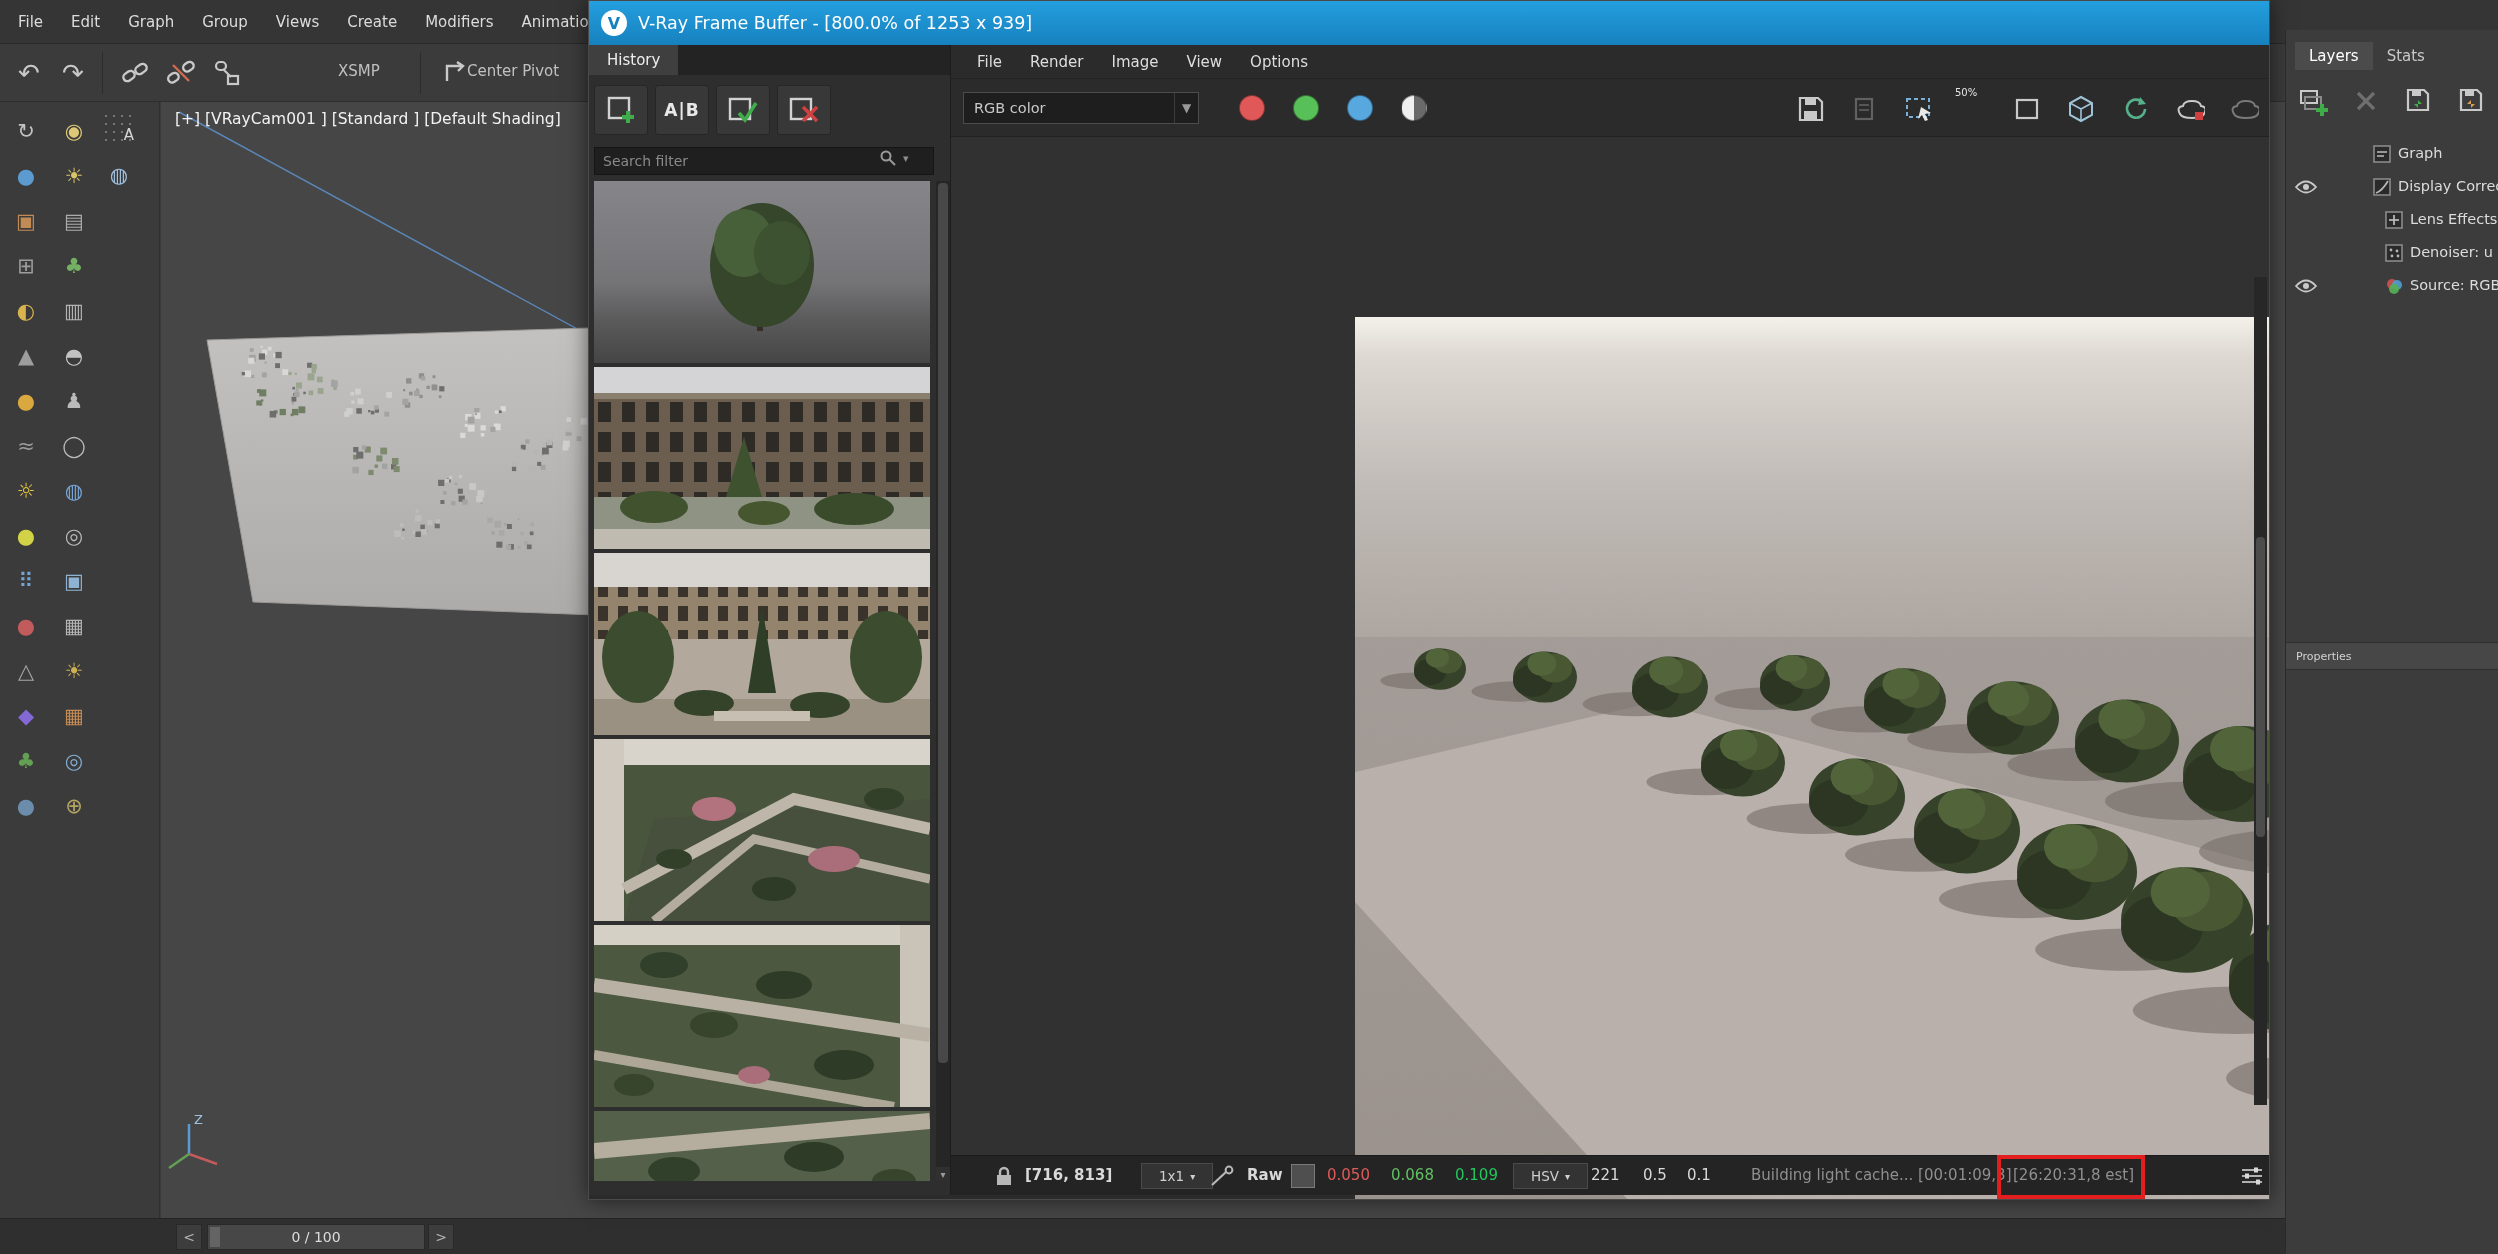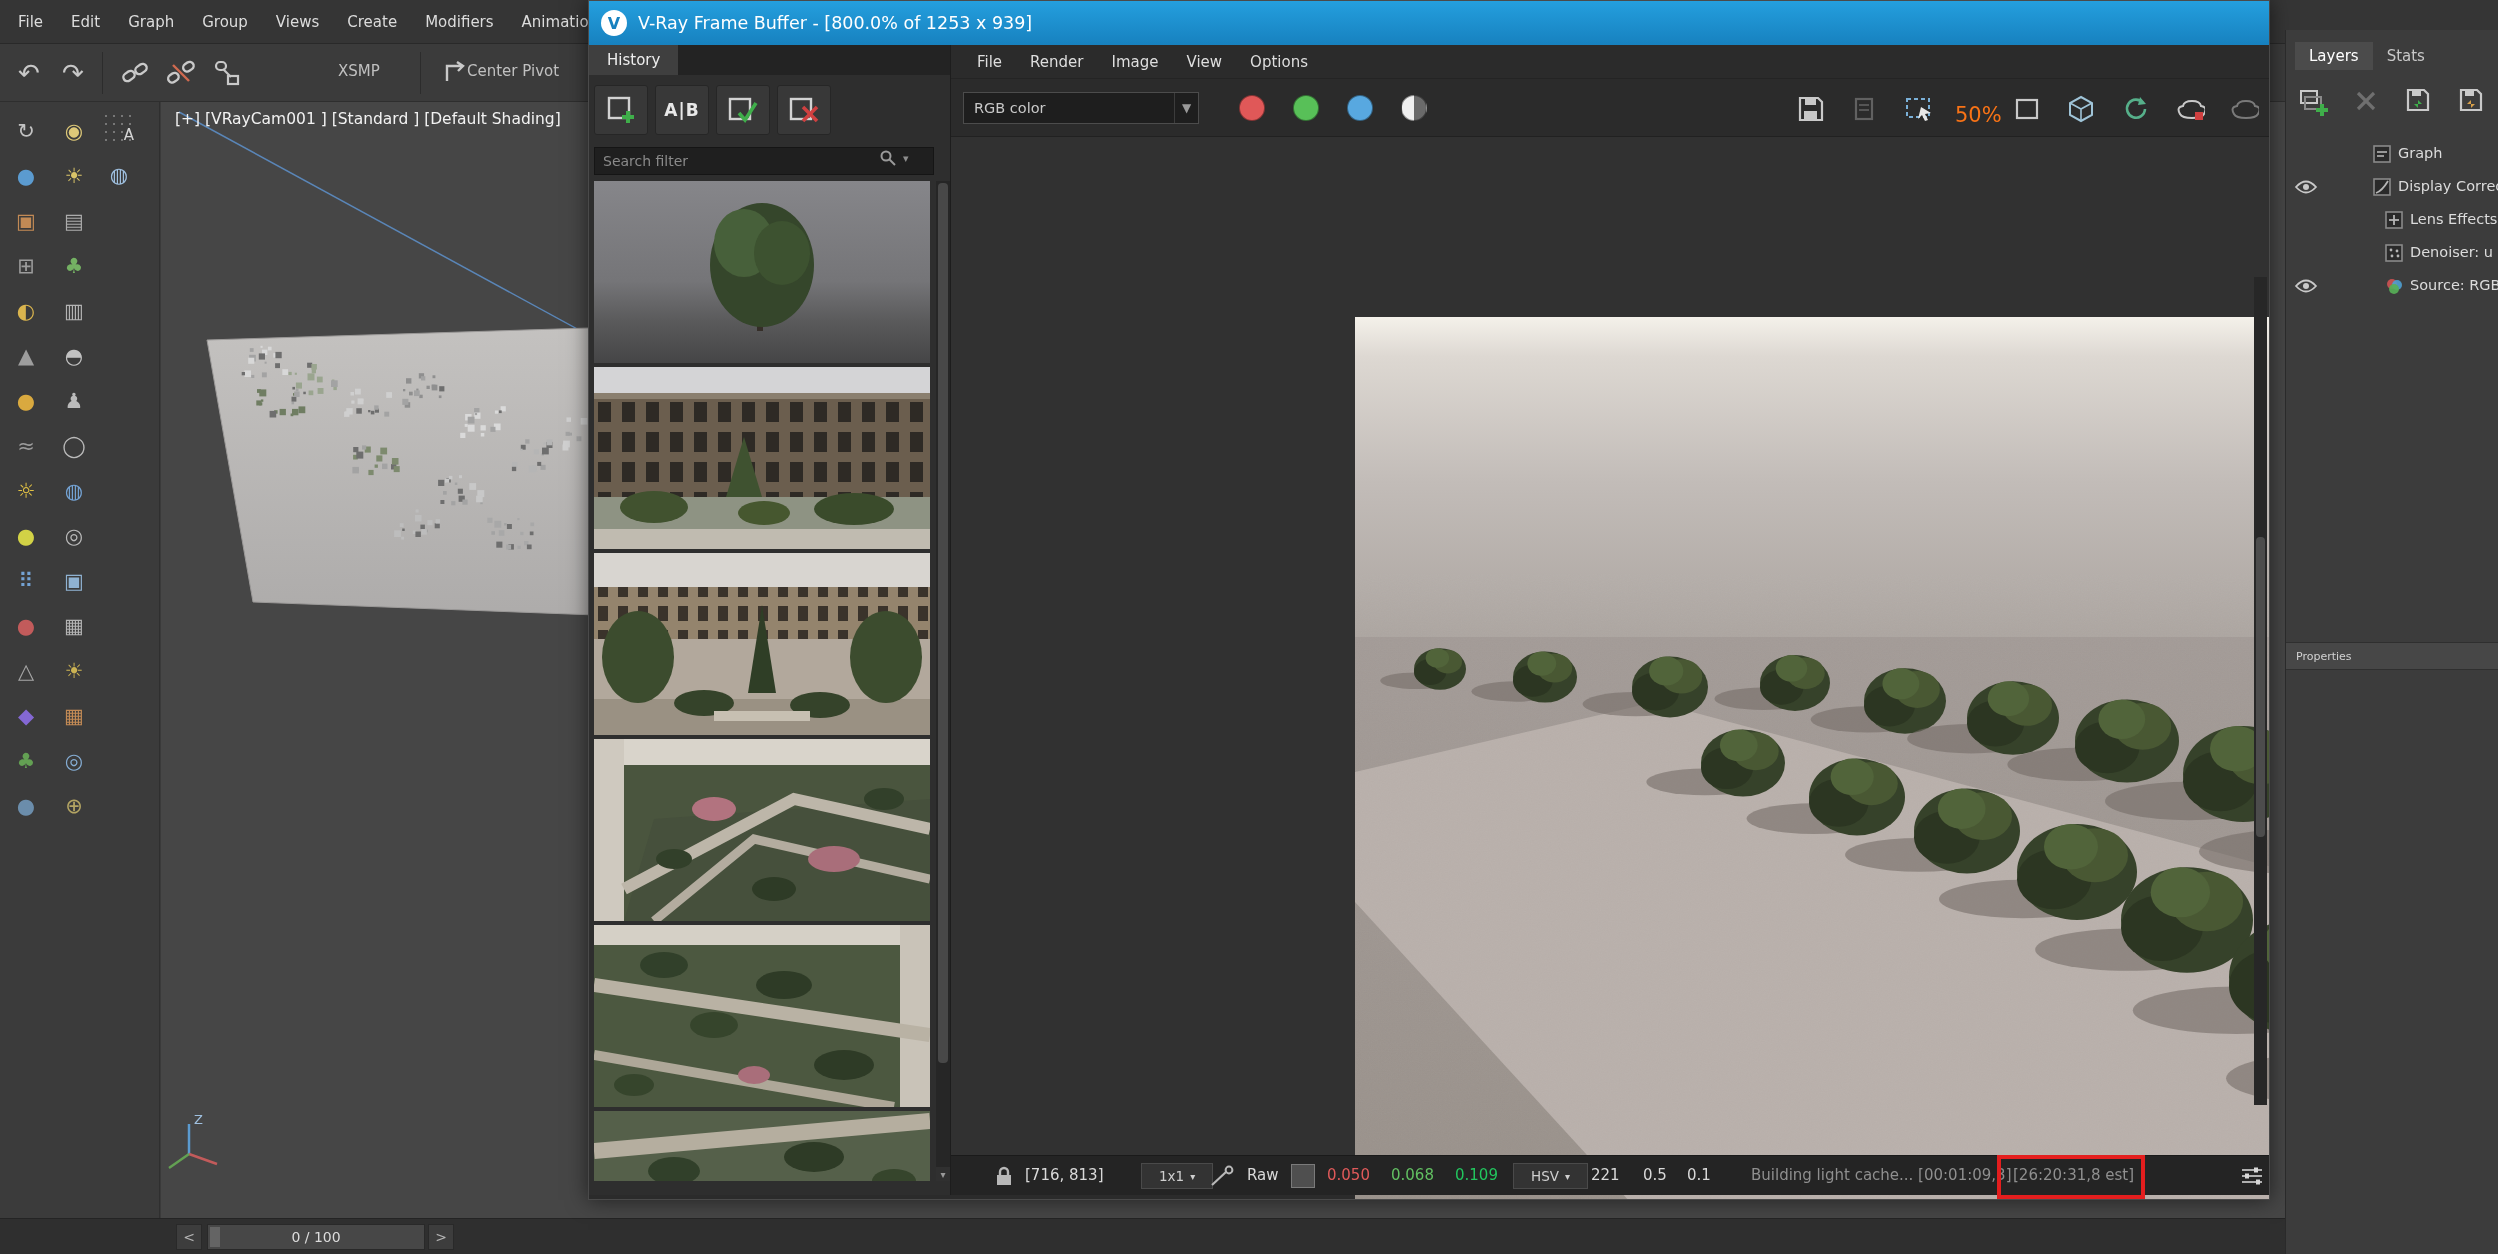--- a/index.html
+++ b/index.html
@@ -78,31 +78,31 @@
   .vfb-menu-item{padding:0 14px;line-height:34px;font-size:15px;color:#dedede}
 
   .vfb-toolbar{position:absolute;left:362px;top:78px;right:0;height:58px;background:#2b2b2b;
                border-bottom:1px solid #212121}
   .channel-dd{position:absolute;left:12px;top:13px;width:236px;height:32px;background:#1e1e1e;
               border:1px solid #4c4c4c;color:#c8c8c8;font-size:14.5px;line-height:30px;padding-left:10px}
   .channel-caret{position:absolute;right:0;top:0;width:24px;height:30px;border-left:1px solid #3c3c3c;
                  color:#999;display:flex;align-items:center;justify-content:center;font-size:12px}
   .circ{position:absolute;top:16px;width:26px;height:26px;border-radius:50%;border:1px solid rgba(0,0,0,.4)}
   .tb-ic{position:absolute;top:12px;width:40px;height:36px;display:flex;align-items:center;justify-content:center}
-  .zoom-label{position:absolute;top:24px;font-size:21px;color:#f97316}
+  .zoom-label{position:absolute;top:8px;font-size:10px;color:#e5e5e5}
 
   .vfb-canvas{position:absolute;left:362px;top:136px;right:0;bottom:44px;background:#313131}
   .render-img{position:absolute;left:404px;top:180px;width:1253px;height:945px}
   .vfb-vscroll{position:absolute;right:2px;top:140px;width:13px;bottom:50px;background:#272727}
   .vfb-vscroll-thumb{position:absolute;left:2px;top:260px;width:9px;height:300px;background:#4c4c4c;border-radius:4px}
 
   .vfb-status{position:absolute;left:362px;bottom:4px;right:0;height:40px;background:#242424;
               border-top:1px solid #1a1a1a}
   .sb{position:absolute;font-size:15px;color:#d9d9d9;white-space:nowrap}
-  .sb.bold{font-weight:normal}
+  .sb.bold{font-weight:bold}
   .sb.dim{color:#8f8f8f}
   .dropbox{display:flex;align-items:center;gap:6px;background:#333;border:1px solid #4a4a4a;height:26px;
            padding:0 17px;font-size:13.5px;color:#cfcfcf}
   .swatch{position:absolute;width:24px;height:24px;background:#4f4f4f;border:1px solid #7a7a7a}
   .red-box{position:absolute;left:1408px;top:1154px;width:148px;height:44px;border:4px solid #e41e1e;z-index:60}
 
   
   .layers{position:absolute;left:2285px;top:30px;width:213px;height:1224px;background:#3c3c3c;
           border-left:1px solid #2a2a2a;z-index:10;overflow:hidden}
   .lp-tabs{position:absolute;left:9px;top:12px;display:flex}

